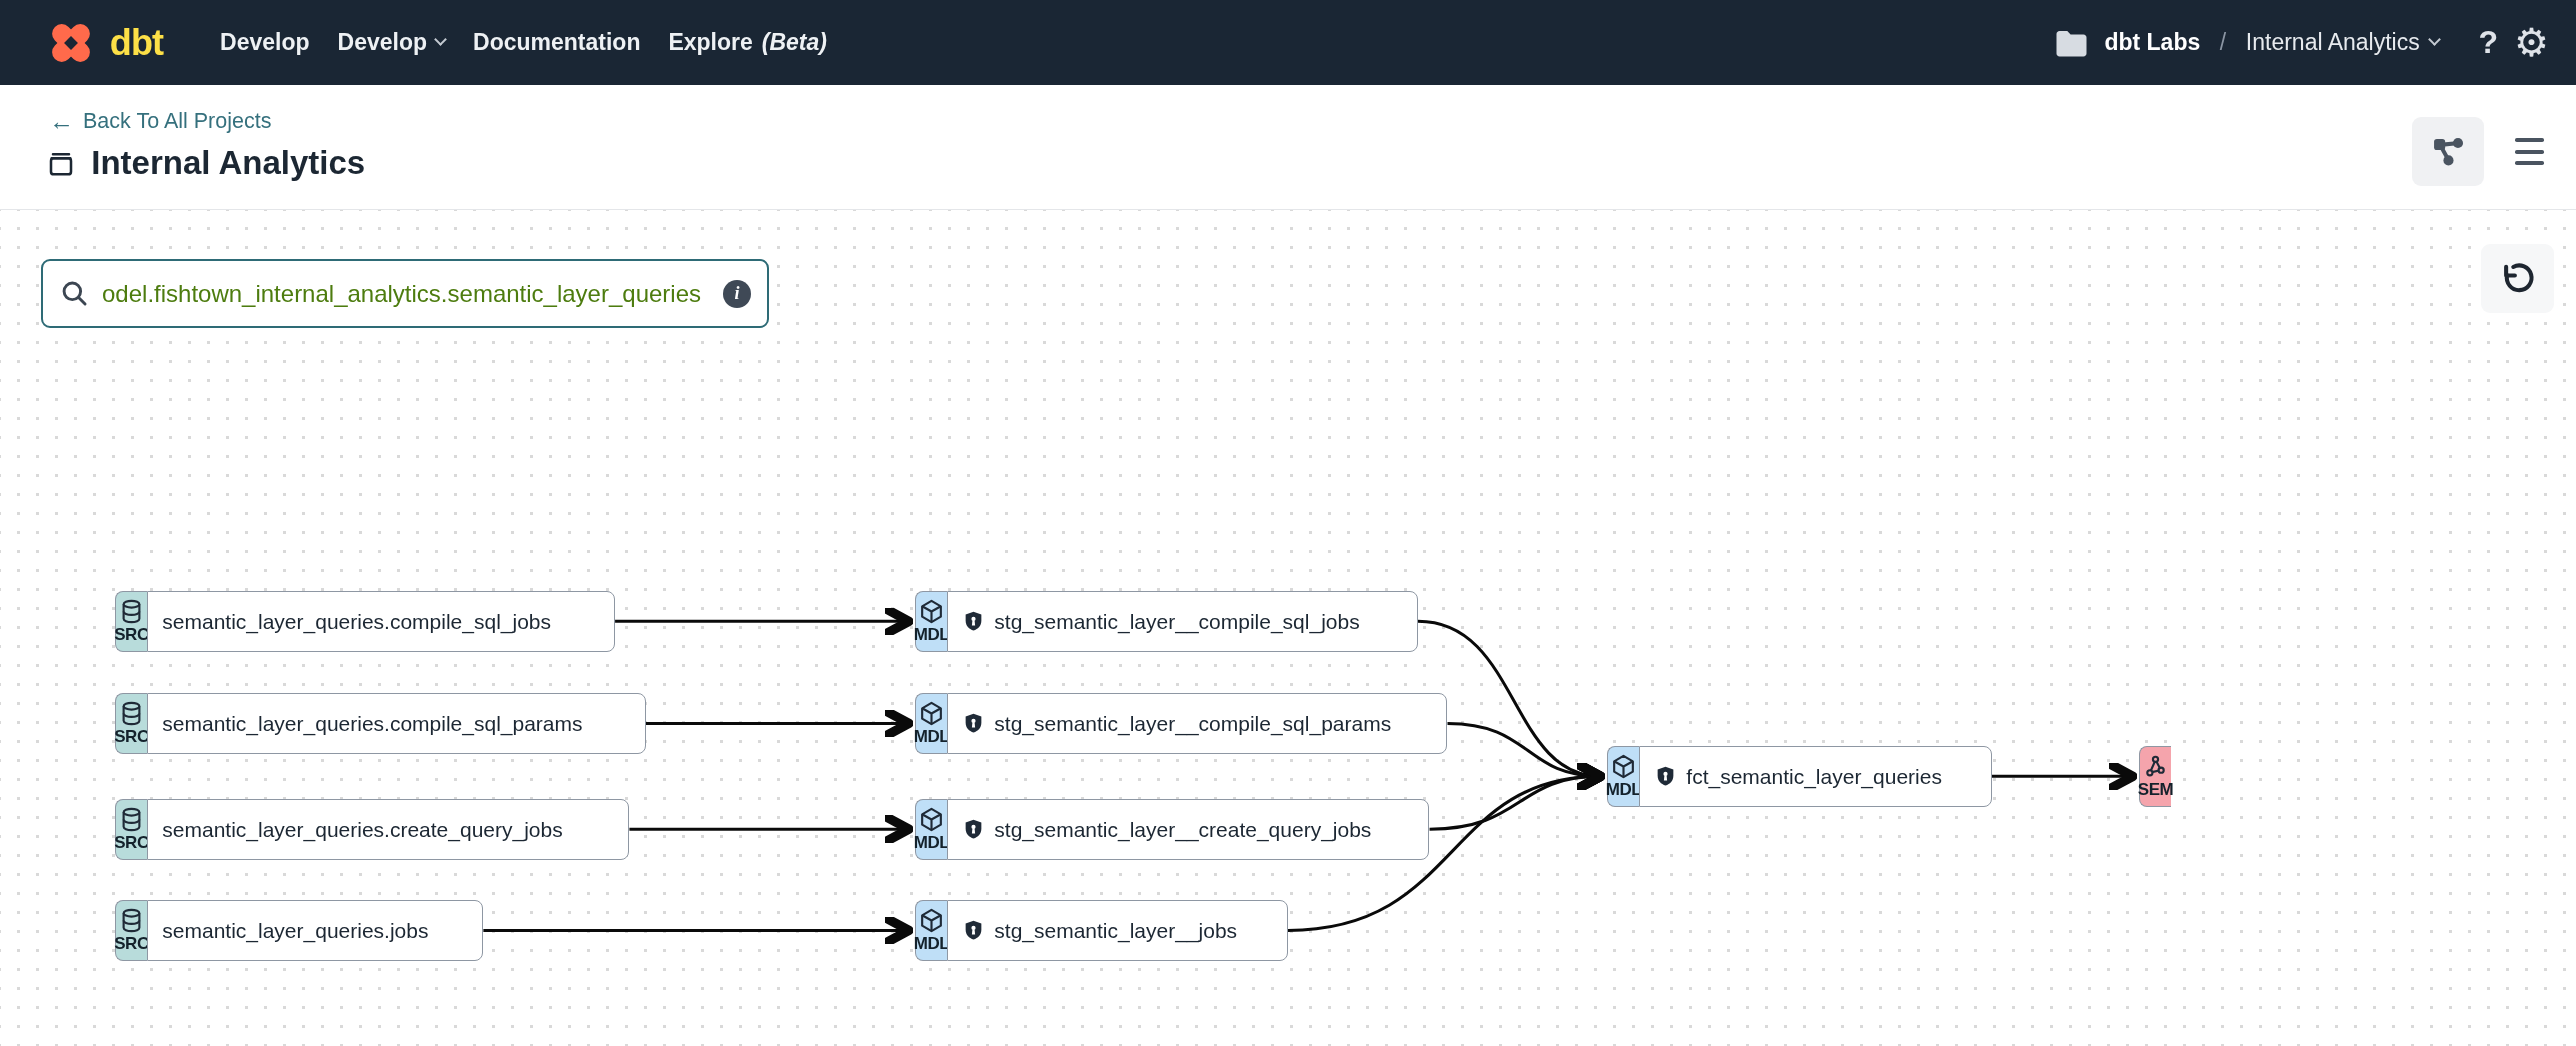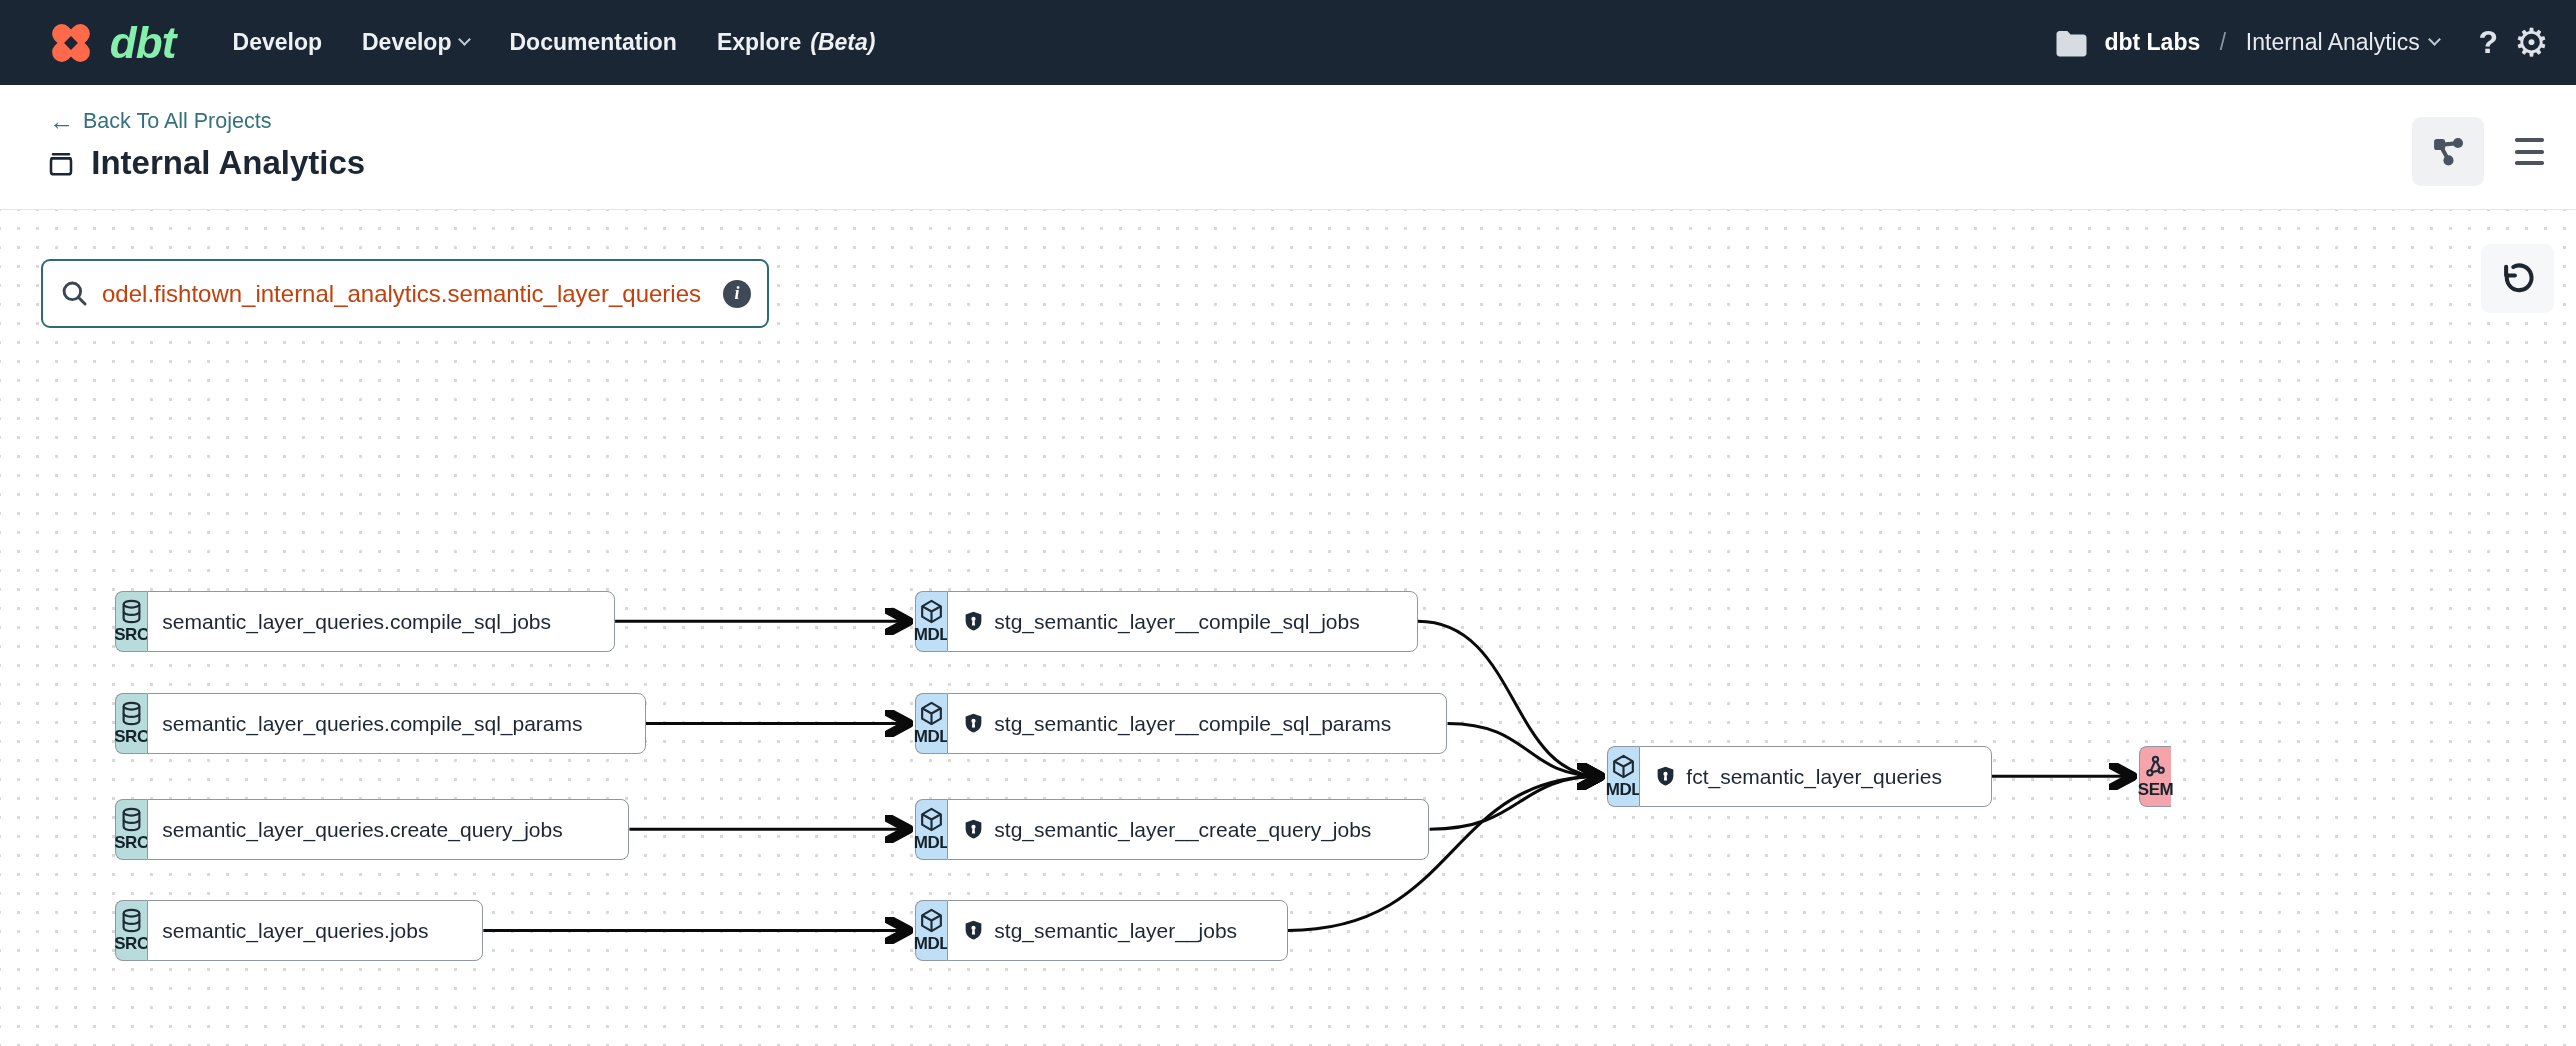--- a/index.html
+++ b/index.html
@@ -2,22 +2,22 @@
 <html style="font-size:14.3px"><head>
 <meta charset="utf-8">
 <style>
   * { margin:0; padding:0; box-sizing:border-box; }
   html,body { width:2576px; height:1047px; overflow:hidden; background:#fff;
               font-family:"Liberation Sans", sans-serif; }
 
   
   .navbar { height:85px; background:#1a2634; display:flex; align-items:center; padding:0 27px; }
   .logo { display:flex; align-items:center; gap:10.8px; margin-left:16px; }
-  .logo-text { color:#86efac; font-size:44px; font-weight:800; letter-spacing:-0.9px;font-style:italic; }
-  .menu { display:flex; gap:40px; margin-left:57px; align-items:center; }
+  .logo-text { color:#fde047; font-size:36px; font-weight:800; letter-spacing:-0.9px; }
+  .menu { display:flex; gap:28px; margin-left:57px; align-items:center; }
   .menu-item { color:#eef1f4; font-size:23px; font-weight:600; display:flex; align-items:center; gap:9px; cursor:pointer; }
   .menu-item em { font-style:italic; font-weight:600; }
   .chev { width:9px; height:9px; border-right:2.7px solid #c3c9d1; border-bottom:2.7px solid #c3c9d1;
           transform:rotate(45deg); margin-top:-5.4px; }
   .nav-right { margin-left:auto; display:flex; align-items:center; gap:16px;justify-content:flex-end; }
   .crumb-account { color:#fff; font-size:23px; font-weight:700; }
   .crumb-sep { color:#8b95a3; font-size:23px; margin:0 3.6px; }
   .crumb-project { color:#e7eaee; font-size:23px; display:flex; align-items:center; gap:10.8px; }
   .help-glyph { color:#dfe3e9; font-size:32px; font-weight:700; margin-left:23px; }
   .gear-glyph { color:#dfe3e9; font-size:39px; line-height:1; }
@@ -35,21 +35,21 @@
   
   .canvas { position:relative; width:2576px; height:836px; background:#fff;
             background-image:radial-gradient(#d9d9d9 1.5px, transparent 1.5px);
             background-size:19px 19px; background-position:9px 9px; }
   #edges { position:absolute; left:0; top:0; pointer-events:none; }
   #edges path { fill:none; stroke:#0a0a0a; stroke-width:3.4px; }
 
   .searchbox { position:absolute; left:41px; top:49px; width:728px; height:69px;
                background:#fff; border:2.7px solid #2e6b76; border-radius:9px;
                display:flex; align-items:center; padding:0 16px; gap:12.5px; cursor:text; }
-  .search-text { font-size:24px; color:#c2410c; white-space:nowrap; overflow:hidden;
+  .search-text { font-size:24px; color:#4d7c0f; white-space:nowrap; overflow:hidden;
                  text-decoration:underline dotted #e8685c 3.1px; text-underline-offset:7.2px; flex:1; }
   .info-badge { min-width:28px; height:28px; border-radius:50%; background:#3f4956; color:#fff;
                 font-size:18px; font-weight:700; display:flex; align-items:center; justify-content:center;
                 font-family:"Liberation Serif", serif; font-style:italic; }
   .reset-btn { position:absolute; left:2481px; top:34px; width:73px; height:69px; background:#f6f7f8;
                border-radius:9px; display:flex; align-items:center; justify-content:center; cursor:pointer; }
 
   
   .node { position:absolute; height:61px; display:flex; border-radius:8px; cursor:pointer; }
   .badge { width:32px; border:1.3px solid #8e97a3; border-right:none; border-radius:8px 0 0 8px;

